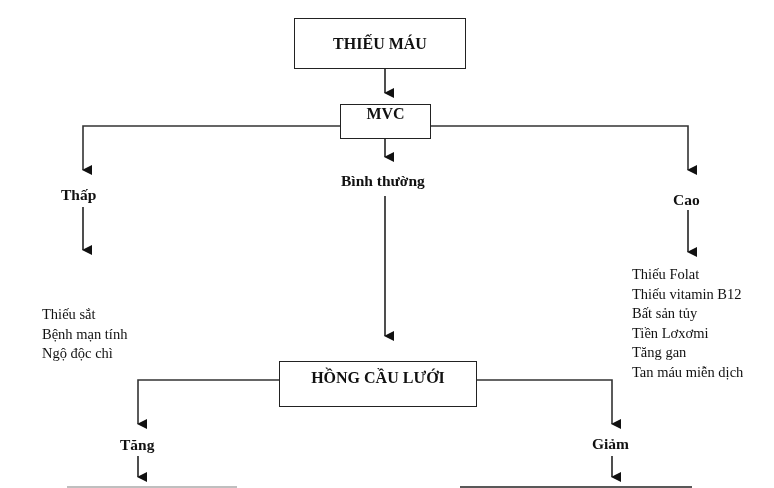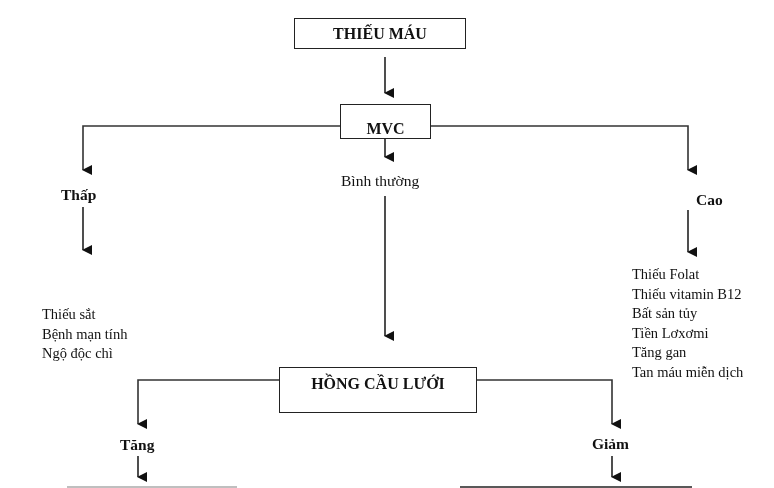--- a/index.html
+++ b/index.html
@@ -1,21 +1,21 @@
 <!DOCTYPE html>
 <html><head>
   <meta charset="utf-8">
   <style>
     html, body { margin: 0; padding: 0; background: #ffffff; }
     body { width: 774px; height: 488px; position: relative; overflow: hidden;
            font-family: "Liberation Serif", "DejaVu Serif", serif; color: #111; }
     svg.lines { position: absolute; left: 0; top: 0; width: 774px; height: 488px; }
     .box { position: absolute; box-sizing: border-box; border: 1.6px solid #222; background: #fff;
            font-weight: bold; display: flex; justify-content: center; }
-    .lbl { position: absolute; white-space: nowrap; }
+    .lbl { position: absolute; white-space: nowrap; font-weight: bold; }
     .bold { font-weight: bold; }
     .list { position: absolute; font-size: 14.5px; line-height: 19.5px; }
     .list div { white-space: nowrap; }
   </style>
 </head>
 <body>
 
 <svg class="lines" viewBox="0 0 774 488">
   <defs>
     <marker id="ah" markerWidth="10" markerHeight="10" refX="5" refY="9" orient="auto" markerUnits="userSpaceOnUse">
@@ -37,48 +37,48 @@
 
   <polyline points="279,380 138,380 138,424" fill="none" stroke="#333" stroke-width="1.6" marker-end="url(#ah)"></polyline>
   <polyline points="477,380 612,380 612,424" fill="none" stroke="#333" stroke-width="1.6" marker-end="url(#ah)"></polyline>
   <line x1="138" y1="456" x2="138" y2="477" stroke="#222" stroke-width="1.6" marker-end="url(#ah)"></line>
   <line x1="612" y1="456" x2="612" y2="477" stroke="#222" stroke-width="1.6" marker-end="url(#ah)"></line>
 
   <line x1="67" y1="487" x2="237" y2="487" stroke="#aaa" stroke-width="1.6"></line>
   <line x1="460" y1="487" x2="692" y2="487" stroke="#222" stroke-width="1.6"></line>
 </svg>
 
-<div class="box" style="left:294px; top:18px; width:172px; height:31px; font-size:16px; align-items:center;">
+<div class="box" style="left:294px; top:18px; width:172px; height:51px; font-size:16px; align-items:center;">
   <span>THIẾU MÁU</span>
 </div>
 
-<div class="box" style="left:340px; top:104px; width:91px; height:35px; font-size:16px; align-items:flex-end;">
+<div class="box" style="left:340px; top:104px; width:91px; height:35px; font-size:16px; align-items:flex-start;">
   <span>MVC</span>
 </div>
 
 <div class="lbl bold" style="left:61px; top:186px; font-size:15.5px;">Thấp</div>
 
 <div class="lbl" style="left:341px; top:172px; font-size:15.5px;">Bình thường</div>
 
-<div class="lbl bold" style="left:673px; top:191px; font-size:15.5px;margin-left:23px;">Cao</div>
+<div class="lbl bold" style="left:673px; top:191px; font-size:15.5px;">Cao</div>
 
 <div class="list" style="left:42px; top:269px;margin-top:36px;">
   <div>Thiếu sắt</div>
   <div>Bệnh mạn tính</div>
   <div>Ngộ độc chì</div>
 </div>
 
 <div class="list" style="left:632px; top:265px;">
   <div>Thiếu Folat</div>
   <div>Thiếu vitamin B12</div>
   <div>Bất sản tủy</div>
   <div>Tiền Lơxơmi</div>
   <div>Tăng gan</div>
   <div>Tan máu miễn dịch</div>
 </div>
 
-<div class="box" style="left:279px; top:361px; width:198px; height:46px; font-size:16px; align-items:flex-start; padding-top:7px;margin-top:6px;">
+<div class="box" style="left:279px; top:361px; width:198px; height:46px; font-size:16px; align-items:flex-start; padding-top:7px;">
   <span>HỒNG CẦU LƯỚI</span>
 </div>
 
 <div class="lbl bold" style="left:120px; top:436px; font-size:15.5px;">Tăng</div>
 
 <div class="lbl bold" style="left:592px; top:435px; font-size:15.5px;text-align:center;">Giảm</div>
 
 </body></html>

